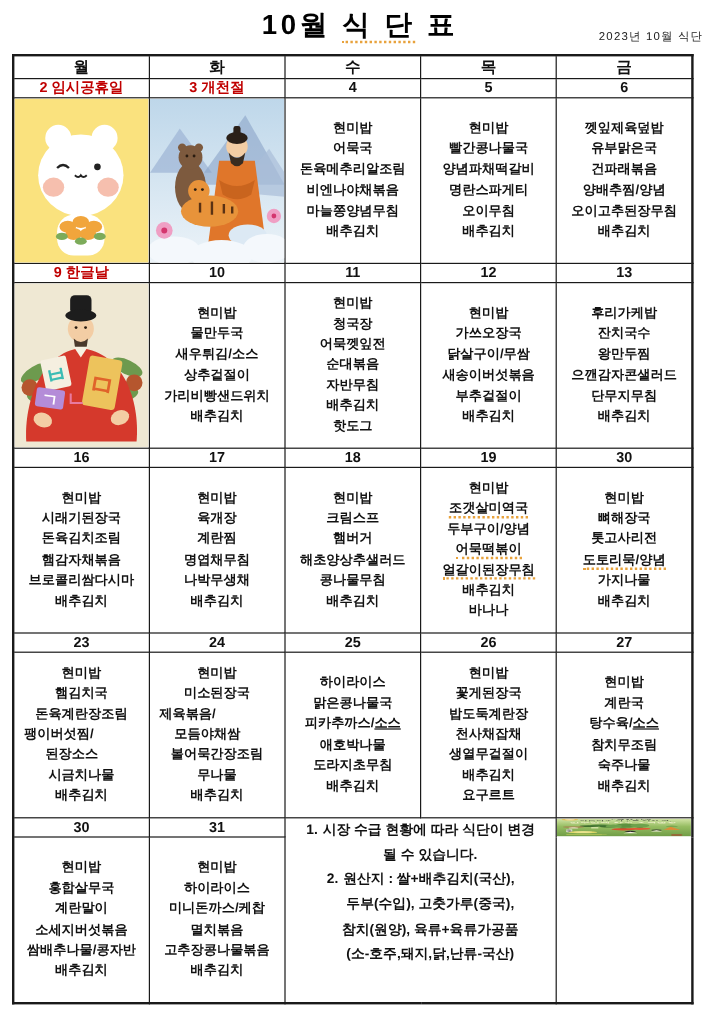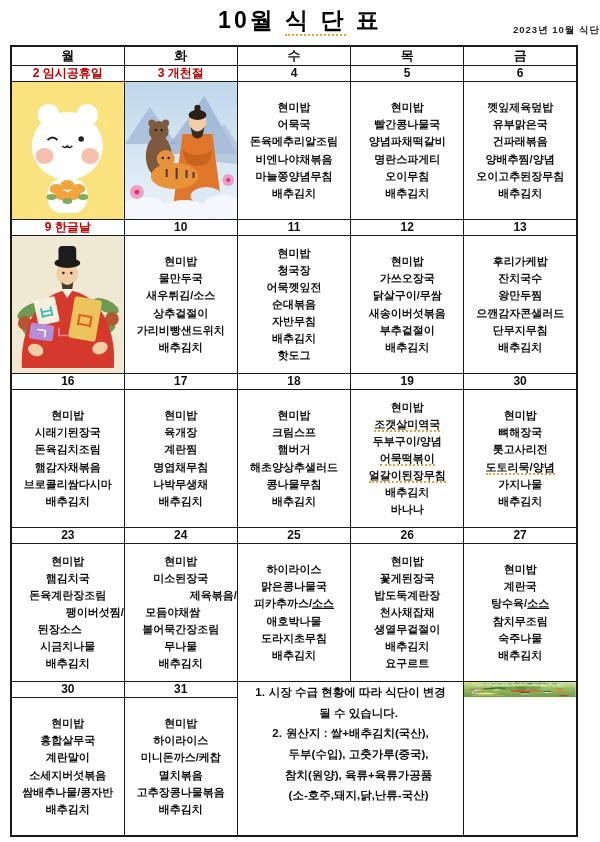--- a/index.html
+++ b/index.html
@@ -1,34 +1,34 @@
 <!DOCTYPE html>
 <html><head>
 <meta charset="utf-8">
 <style>
   html,body{margin:0;padding:0;background:#fff;}
   body{width:600px;height:842px;font-family:"Liberation Sans",sans-serif;color:#111;overflow:hidden;}
   .page{position:relative;width:600px;height:842px;background:#fff;}
   .title-wrap{position:relative;height:40px;padding-top:5px;border-radius:19px;}
   h1.title{margin:0;text-align:center;font-size:23px;font-weight:bold;letter-spacing:3px;color:#000;}
   .title-sq{border-bottom:2px dotted #e8a23c;padding-bottom:1px;}
-  .subtitle{position:absolute;top:24px;right:0;font-size:9.5px;font-weight:bold;color:#222;letter-spacing:1px;}
+  .subtitle{position:absolute;top:24px;right:14px;font-size:9.5px;font-weight:normal;color:#222;letter-spacing:1px;}
   table.cal{border-collapse:collapse;table-layout:fixed;width:568px;margin-left:10px;border:2px solid #1a1a1a;}
   table.cal col{width:20%;}
   table.cal th,table.cal td{border:1px solid #1a1a1a;padding:0;overflow:hidden;}
   thead th{height:17px;font-size:13px;font-weight:bold;text-align:center;background:#fff;}
   tr.dates td{height:15px;font-size:12px;font-weight:bold;text-align:center;line-height:15px;}
   tr.dates td.holiday{color:#c00000;margin-left:17px;}
   tr.content td{height:137px;vertical-align:middle;text-align:center;}
   td.img-cell{padding:0;}
   td.img-cell svg{display:block;width:100%;height:137px;}
   .mi{font-size:11px;font-weight:bold;line-height:1.55;color:#111;white-space:nowrap;}
   .mi .und{text-decoration:underline;}
   .mi .sq{border-bottom:2px dotted #e8a23c;padding-bottom:0px;}
-  .mi.al-left{text-align:right;padding-left:8px;}
+  .mi.al-left{text-align:left;padding-left:8px;}
   .mi.al-right{text-align:center;padding-right:16px;}
   td.notes-cell{vertical-align:top;text-align:left;padding:8px 2px 0 5px;}
   .note-line{font-size:11.5px;font-weight:bold;line-height:1.8;white-space:nowrap;}
   .note-line.cont{padding-left:16px;}
   .note-num{padding-right:4px;}
   td.poster-cell{padding:0;vertical-align:top;}
   td.poster-cell svg{display:block;width:100%;height:100%;}
 </style>
 </head>
 <body>

